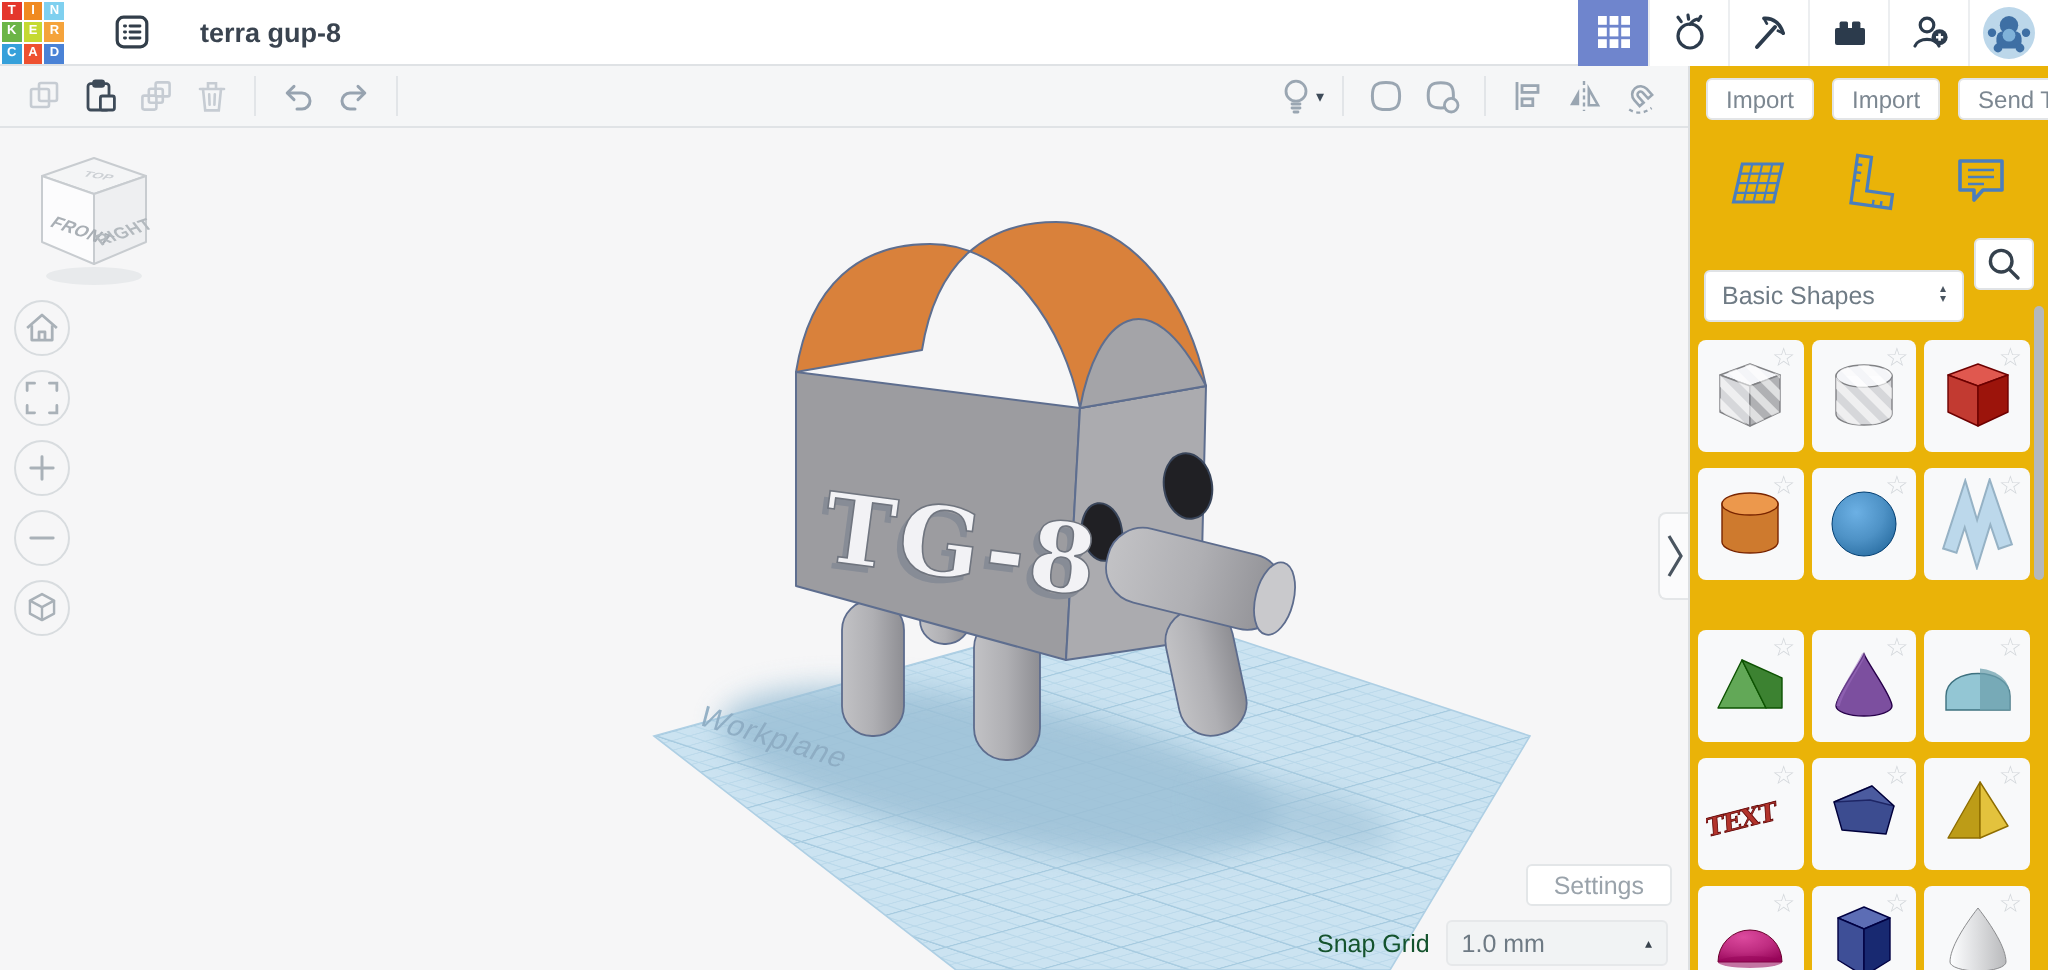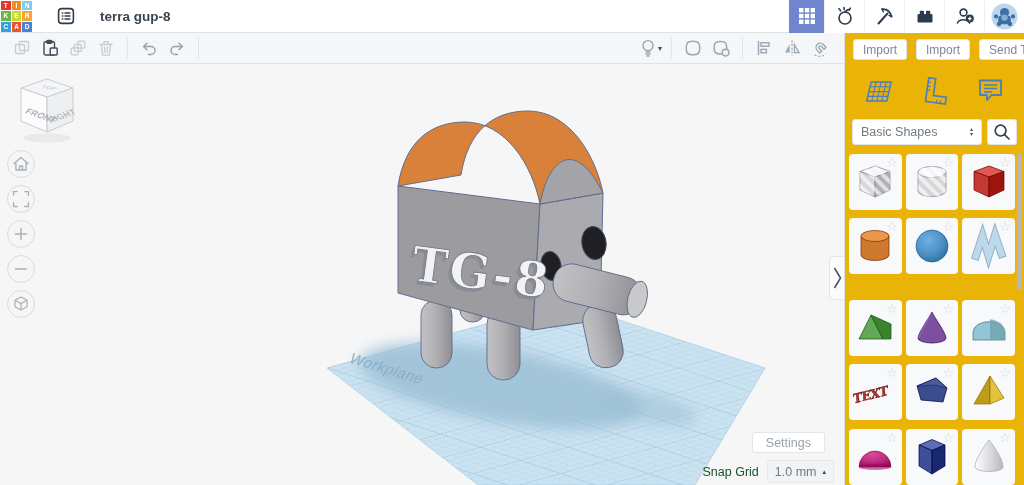--- a/index.html
+++ b/index.html
@@ -40,42 +40,42 @@
   .canvas { position:relative; flex:1; background:#f6f6f7; overflow:hidden; }
   .scene { position:absolute; left:0; top:0; }
   .viewcube { position:absolute; left:12px; top:8px; }
   .navstack { position:absolute; left:7px; top:86px; display:flex; flex-direction:column; gap:7px; }
   .nav-btn { width:28px; height:28px; border-radius:50%; border:1px solid #d8dcdf;
              background:transparent; display:flex; align-items:center; justify-content:center; cursor:pointer; }
   .collapse-tab { position:absolute; right:0; top:192px; width:15px; height:44px;
                   background:#fbfbfc; border:1px solid #e4e6e8; border-right:none;
                   border-radius:4px 0 0 4px; display:flex; align-items:center; justify-content:center;
                   cursor:pointer; padding:0; }
-  .settings-btn { position:absolute; right:19px; top:368px; height:21px; padding:0 13px;
+  .settings-btn { position:absolute; right:8px; top:368px; height:21px; padding:0 13px;
                   background:#fff; border:1px solid #e3e6e8; border-radius:3px;
                   font-size:12.5px; color:#9aa3ab; cursor:pointer; }
   .snap-row { position:absolute; right:10px; top:396px; display:flex; align-items:center; gap:8px; }
   .snap-label { font-size:12.5px; color:#14532d; }
   .snap-select { height:23px; min-width:66px; background:#f1f3f4; border:1px solid #e6e8ea;
                  border-radius:3px; display:flex; align-items:center; justify-content:space-between;
-                 padding:0 7px; font-size:12.5px; color:#6e7a84; cursor:pointer; }
+                 padding:0 7px; font-size:12.5px; color:#6e7a84; cursor:pointer;gap:44px; }
   .snap-caret { font-size:7px; color:#39434d; margin-left:6px; }
 
   
   .panel { width:179px; background:#eab308; position:relative; display:flex; flex-direction:column; }
   .panel-actions { display:flex; gap:9px; padding:6px 8px 5px 8px; }
   .pa-btn { flex:0 0 auto; height:21px; padding:0 9px; background:#fff; border:1px solid #e3e5e7;
             border-radius:3px; font-size:12px; color:#7c8791; cursor:pointer; }
   .panel-tools { display:flex; justify-content:space-between; padding:8px 16px 4px 14px; }
   .ptool { width:36px; height:36px; background:none; border:none; display:flex;
            align-items:center; justify-content:center; cursor:pointer; }
   .panel-search { display:flex; gap:5px; padding:6px 7px 7px 7px; }
   .cat-select { flex:1; height:26px; background:#fff; border:1px solid #e0e3e6; border-radius:3px;
                 display:flex; align-items:center; padding:0 8px; font-size:12.5px; color:#6f7b85;
-                cursor:pointer; }
+                cursor:pointer;margin-top:16px; }
   .sel-arrows { margin-left:auto; display:flex; flex-direction:column; line-height:5px;
                 font-size:6px; color:#4a5560; }
   .search-btn { width:30px; height:26px; background:#fff; border:1px solid #e0e3e6;
                 border-radius:3px; display:flex; align-items:center; justify-content:center; cursor:pointer; }
   .shape-grid { display:grid; grid-template-columns:repeat(3,1fr); gap:8px 4px;
                 padding:2px 9px 0 4px; overflow:hidden; flex:1; }
   .shape-tile { background:#f8f9fa; border-radius:4px; height:56px; position:relative;
                 display:flex; align-items:center; justify-content:center; cursor:pointer; }
   .tile-star { position:absolute; top:1px; right:4px; font-size:13px; color:#d3d7db; }
   .grid-spacer { grid-column:1/-1; height:9px; }

